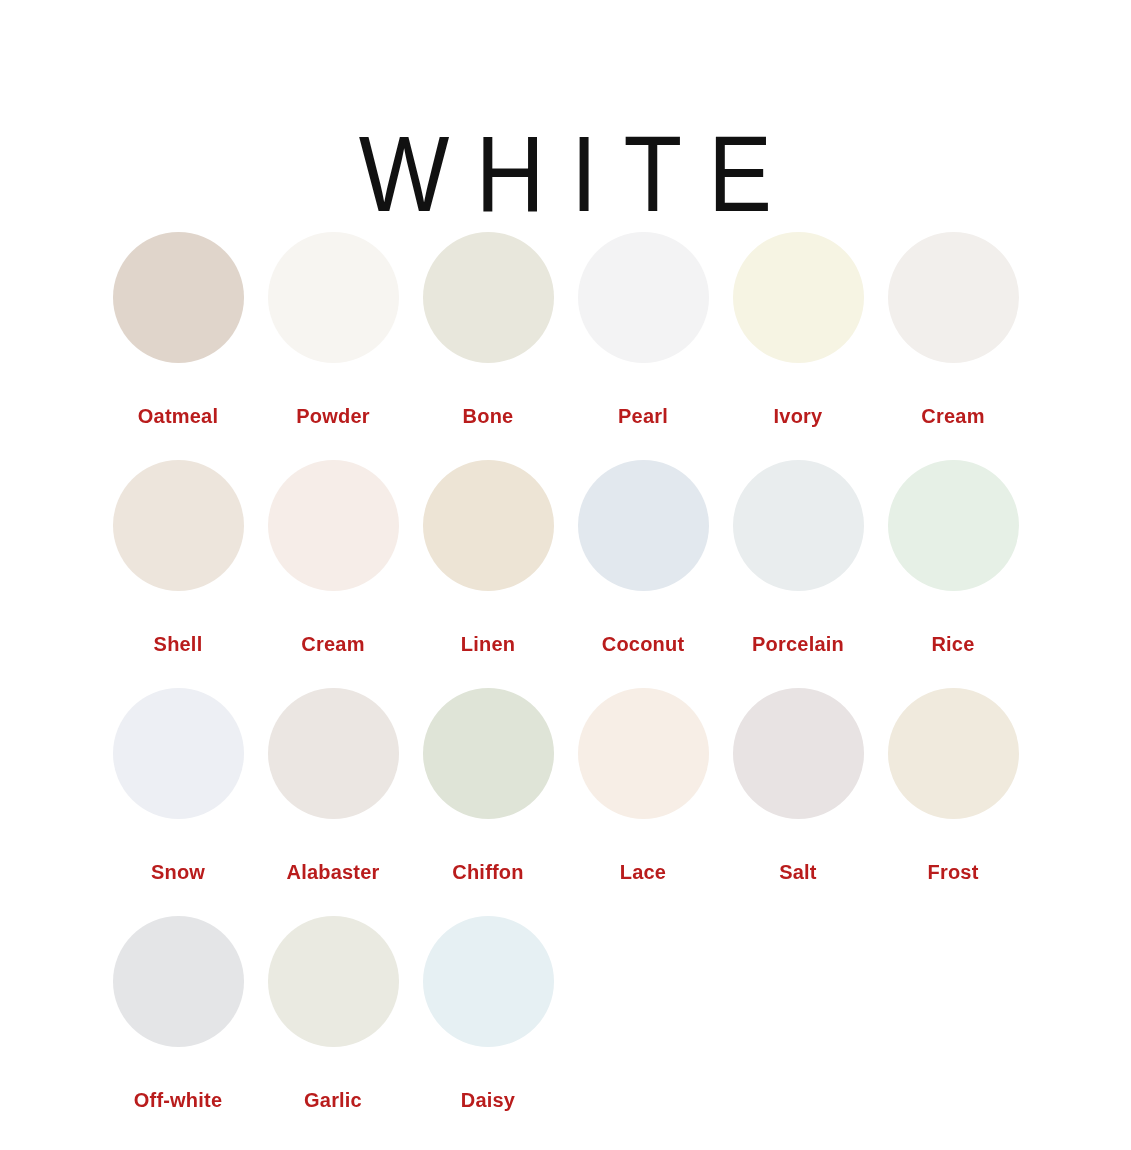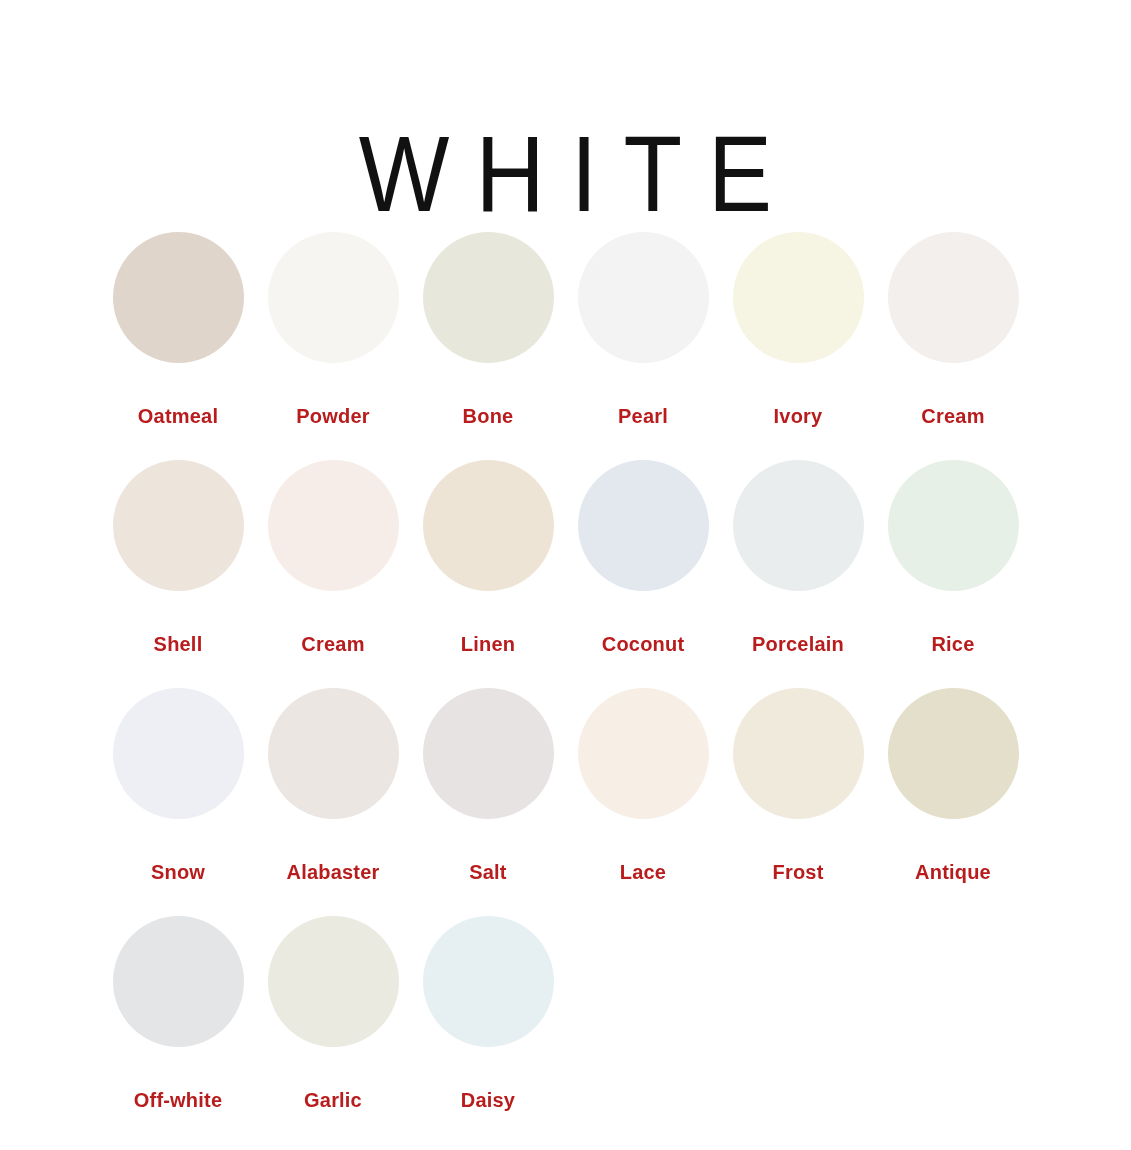--- a/index.html
+++ b/index.html
@@ -145,34 +145,34 @@
       </div>
       <div class="swatch-cell">
         <div class="swatch-dot" style="background: rgb(237, 239, 244);"></div>
         <div class="swatch-label">Snow</div>
       </div>
       <div class="swatch-cell">
         <div class="swatch-dot" style="background: rgb(235, 230, 226);"></div>
         <div class="swatch-label">Alabaster</div>
       </div>
       <div class="swatch-cell">
-        <div class="swatch-dot" style="background: rgb(232, 227, 227);"></div>
-        <div class="swatch-label">Salt</div>
+        <div class="swatch-dot" style="background: rgb(223, 228, 215);"></div>
+        <div class="swatch-label">Chiffon</div>
       </div>
       <div class="swatch-cell">
         <div class="swatch-dot" style="background: rgb(247, 238, 230);"></div>
         <div class="swatch-label">Lace</div>
       </div>
       <div class="swatch-cell">
+        <div class="swatch-dot" style="background: rgb(232, 227, 227);"></div>
+        <div class="swatch-label">Salt</div>
+      </div>
+      <div class="swatch-cell">
         <div class="swatch-dot" style="background: rgb(240, 234, 221);"></div>
         <div class="swatch-label">Frost</div>
-      </div>
-      <div class="swatch-cell">
-        <div class="swatch-dot" style="background: rgb(228, 223, 202);"></div>
-        <div class="swatch-label">Antique</div>
       </div>
       <div class="swatch-cell">
         <div class="swatch-dot" style="background: rgb(228, 229, 231);"></div>
         <div class="swatch-label">Off-white</div>
       </div>
       <div class="swatch-cell">
         <div class="swatch-dot" style="background: rgb(234, 234, 225);"></div>
         <div class="swatch-label">Garlic</div>
       </div>
       <div class="swatch-cell">

